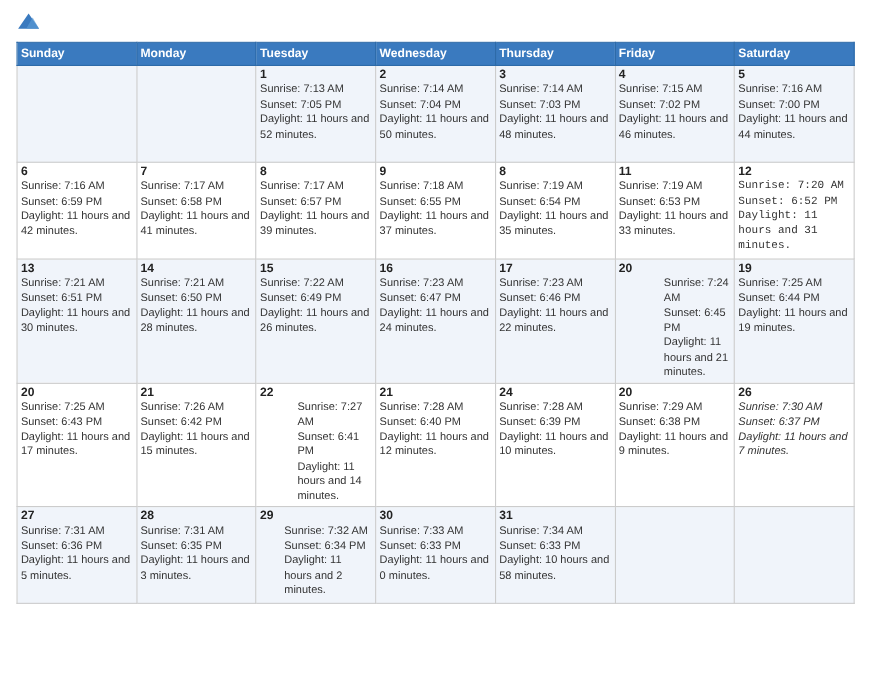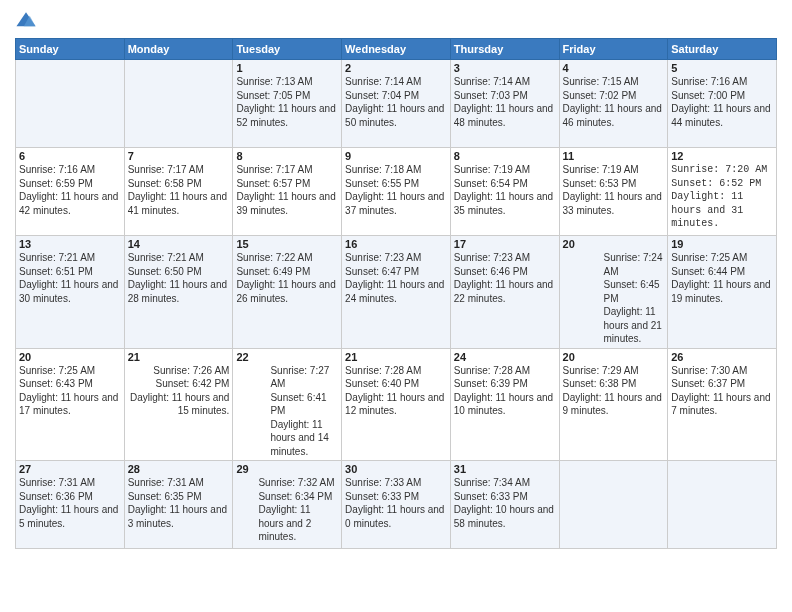--- a/index.html
+++ b/index.html
@@ -257,21 +257,21 @@
         </tr>
         <tr>
           <td>
             <span class="day-number">20</span>
             <div class="day-info" style="white-space: pre-line;">Sunrise: 7:25 AM
 Sunset: 6:43 PM
 Daylight: 11 hours and 17 minutes.</div>
           </td>
           <td>
             <span class="day-number">21</span>
-            <div class="day-info" style="white-space: pre-line; text-align: right;">Sunrise: 7:26 AM
+            <div class="day-info" style="white-space: pre-line;">Sunrise: 7:26 AM
 Sunset: 6:42 PM
 Daylight: 11 hours and 15 minutes.</div>
           </td>
           <td>
             <span class="day-number">22</span>
             <div class="day-info" style="white-space: pre-line; margin-left: 34px;">Sunrise: 7:27 AM
 Sunset: 6:41 PM
 Daylight: 11 hours and 14 minutes.</div>
           </td>
           <td>
@@ -287,21 +287,21 @@
 Daylight: 11 hours and 10 minutes.</div>
           </td>
           <td>
             <span class="day-number">20</span>
             <div class="day-info" style="white-space: pre-line;">Sunrise: 7:29 AM
 Sunset: 6:38 PM
 Daylight: 11 hours and 9 minutes.</div>
           </td>
           <td>
             <span class="day-number">26</span>
-            <div class="day-info" style="white-space: pre-line;">Sunrise: 7:30 AM
+            <div class="day-info" style="white-space: pre-line; font-style: italic;">Sunrise: 7:30 AM
 Sunset: 6:37 PM
 Daylight: 11 hours and 7 minutes.</div>
           </td>
         </tr>
         <tr>
           <td>
             <span class="day-number">27</span>
             <div class="day-info" style="white-space: pre-line;">Sunrise: 7:31 AM
 Sunset: 6:36 PM
 Daylight: 11 hours and 5 minutes.</div>

